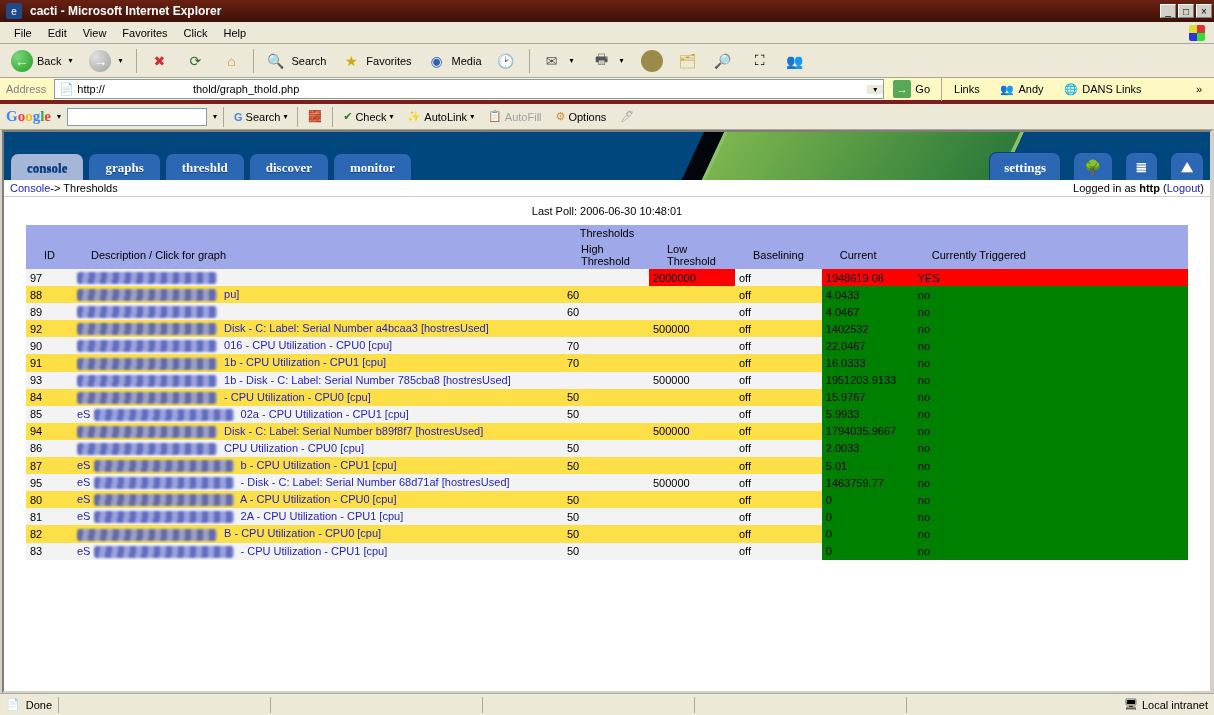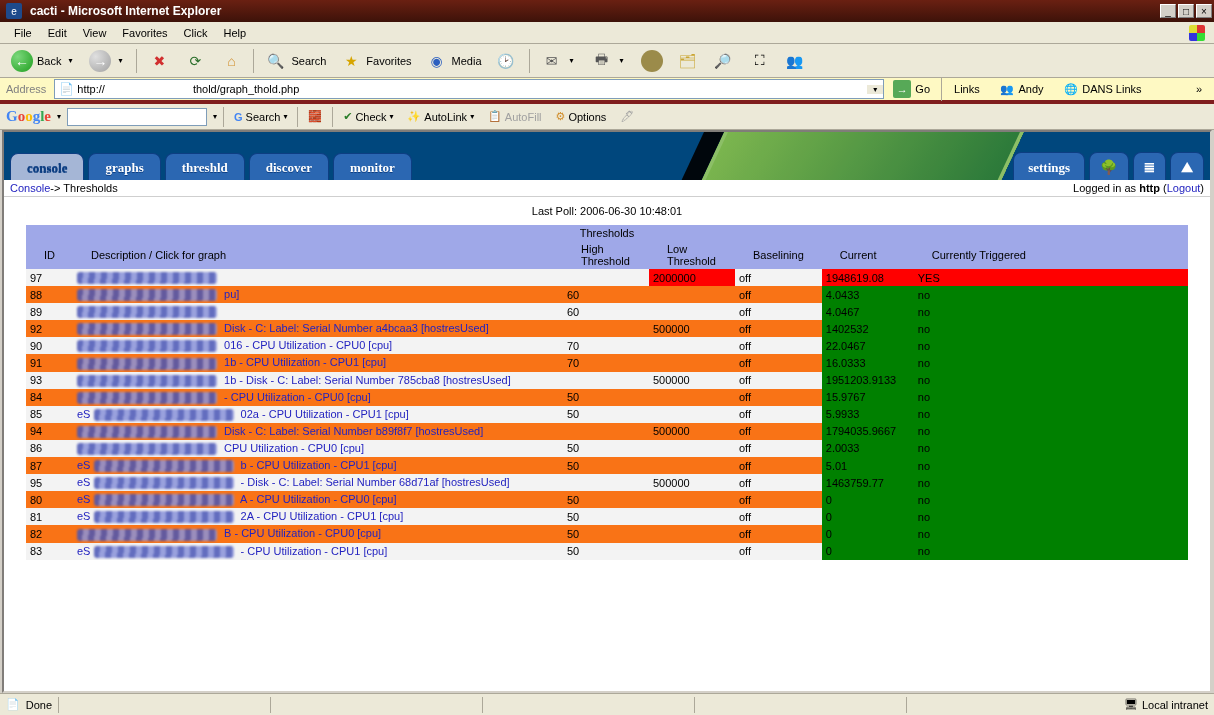--- a/index.html
+++ b/index.html
@@ -59,38 +59,38 @@
   
   .content { position:absolute; top:130px; bottom:22px; left:2px; right:2px; background:#fff; border:2px inset #d4d0c8; overflow:auto; }
   .content-inner { min-height:100%; }
 
   
   .cacti-top { height:48px; background:linear-gradient(90deg,#00477d 0,#00477d 60%, #00477d 100%); position:relative; overflow:hidden; }
   .cacti-top .swoosh { position:absolute; right:200px; top:-10px; width:320px; height:80px; background:linear-gradient(100deg,#8bc34a,#2e7d32); transform:skewX(-25deg); border-left:20px solid #000; box-shadow:inset 0 0 0 4px #9ccc65; opacity:.9; }
   .tabrow { position:absolute; bottom:0; left:6px; display:flex; gap:4px; }
   .tabrow .tab { background:#2b67b2; color:#ffffff; font:bold 13px Verdana; padding:6px 16px 4px; border-radius:8px 8px 0 0; border:1px solid #0d3e82; border-bottom:none; text-shadow:0 1px 0 #0d3e82; cursor:pointer; }
   .tabrow .tab:first-child { background:#a5b6d6; color:#0d3e82; }
-  .tabrow-right { position:absolute; bottom:0; right:6px; display:flex; gap:4px;text-align:center; }
+  .tabrow-right { position:absolute; bottom:0; right:6px; display:flex; gap:12px;text-align:center; }
   .tabrow-right .tab { background:#2b67b2; color:#fff; font:bold 13px Verdana; padding:6px 14px 4px; border-radius:8px 8px 0 0; border:1px solid #0d3e82; border-bottom:none; cursor:pointer; display:flex; align-items:center; }
   .tabrow-right .icon-tab { padding:6px 10px 4px; font-size:14px; }
 
   .crumb { background:#fff; border-bottom:1px solid #cfcfcf; padding:2px 6px; display:flex; align-items:center; font-size:11px; color:#000; }
   .crumb a { color:#2323c0; text-decoration:none; }
   .crumb .right { margin-left:auto; }
 
   .pollbar { text-align:center; padding:8px 0; font-size:11px; color:#000; }
 
   .thold-outer { padding:0 22px 20px 22px; }
   .thold-title { background:#9fa8e8; text-align:center; font-size:11px; color:#000; padding:2px 0; }
 
   table.thold { width:100%; border-collapse:collapse; font-size:11px; }
   table.thold th { background:#9fa8e8; text-align:left; padding:2px 18px; font-weight:normal; color:#000; }
   table.thold td { padding:2px 4px; }
   table.thold tr.odd  td { background:#f3f3f3; }
-  table.thold tr.even td { background:#f97316; }
+  table.thold tr.even td { background:#fde047; }
   table.thold td.link a { color:#2323c0; text-decoration:none; }
   .smudge { display:inline-block; width:140px; height:12px; vertical-align:middle;
              background:repeating-linear-gradient(95deg,#4a56b6 0 6px,#8a93da 6px 12px);
              filter:blur(1.2px); border-radius:3px; opacity:.85; margin-right:4px; }
   td.red    { background:#ff0000 !important; color:#000; }
   td.green  { background:#008000 !important; color:#000; }
 
   .col-id   { width:26px; }
   .col-desc { width:490px; }
   .col-hi   { width:86px; }

